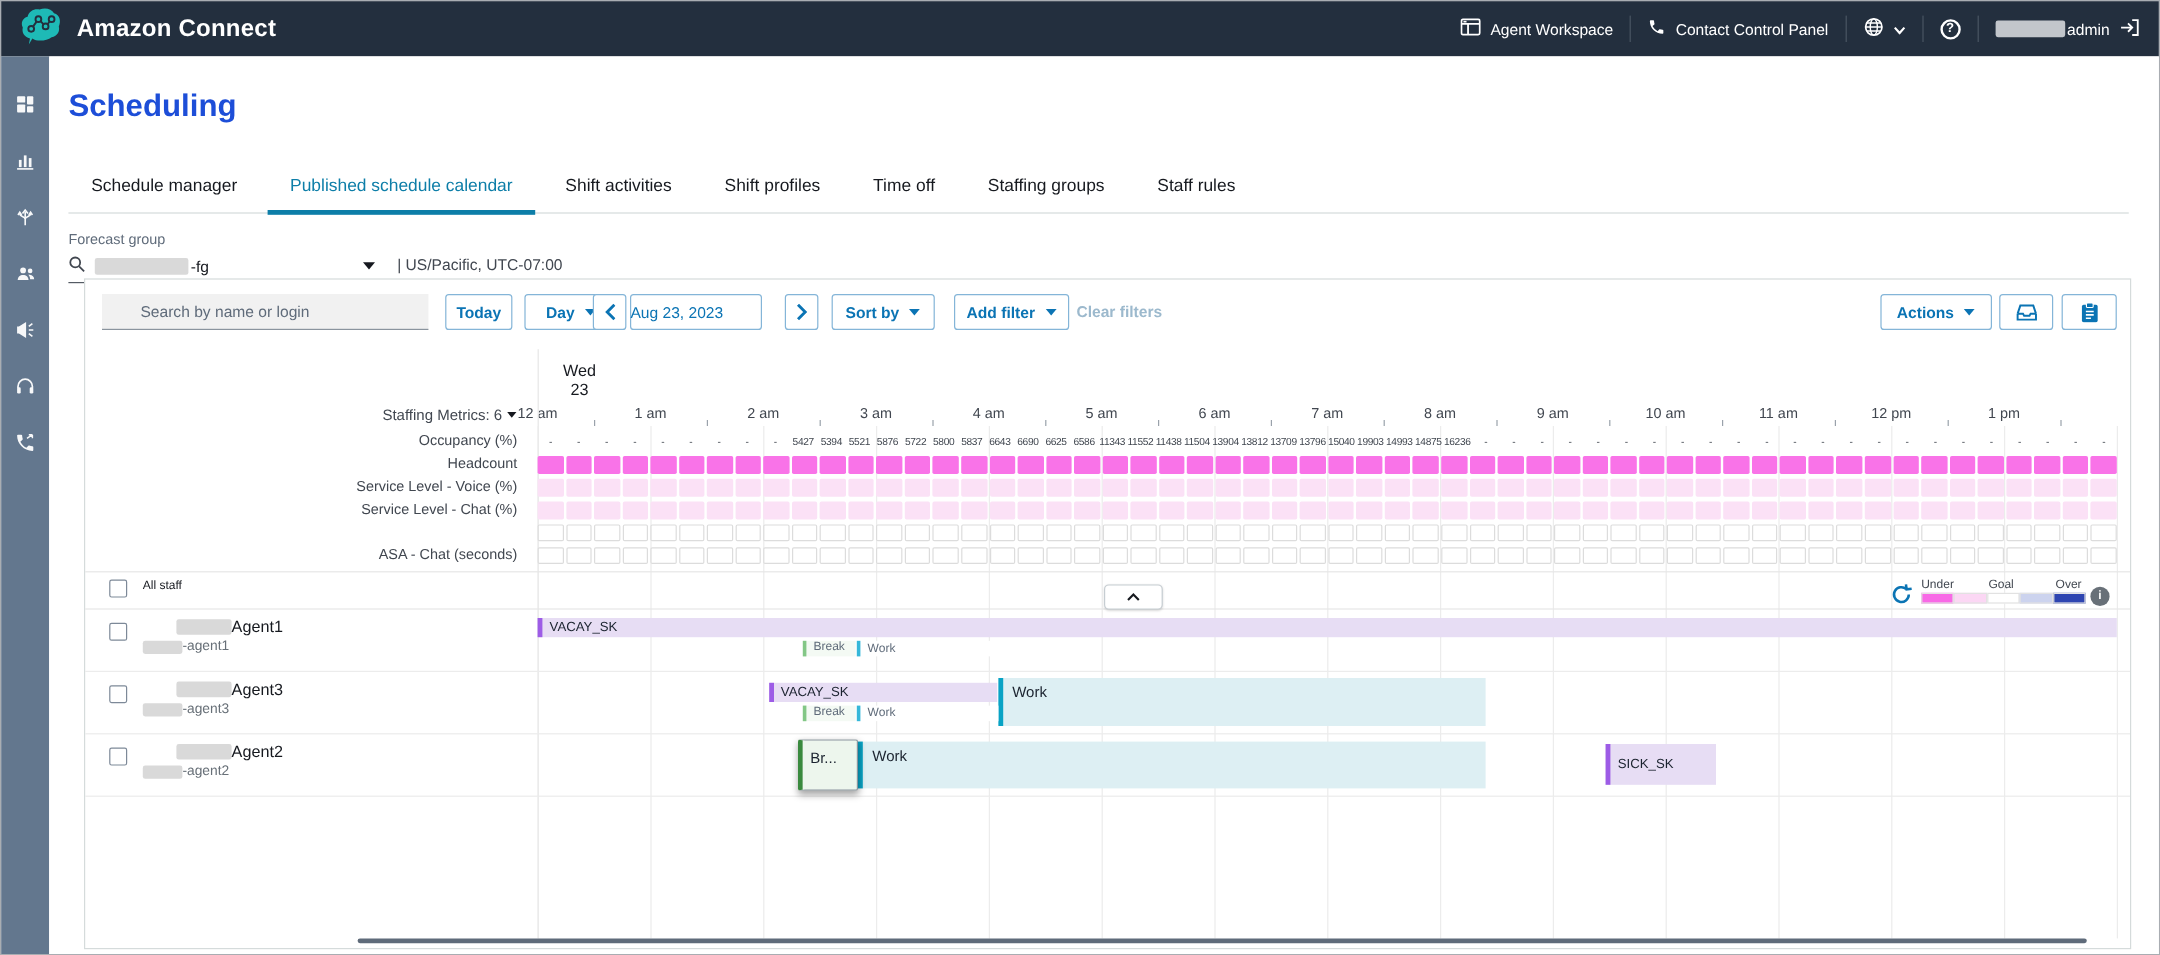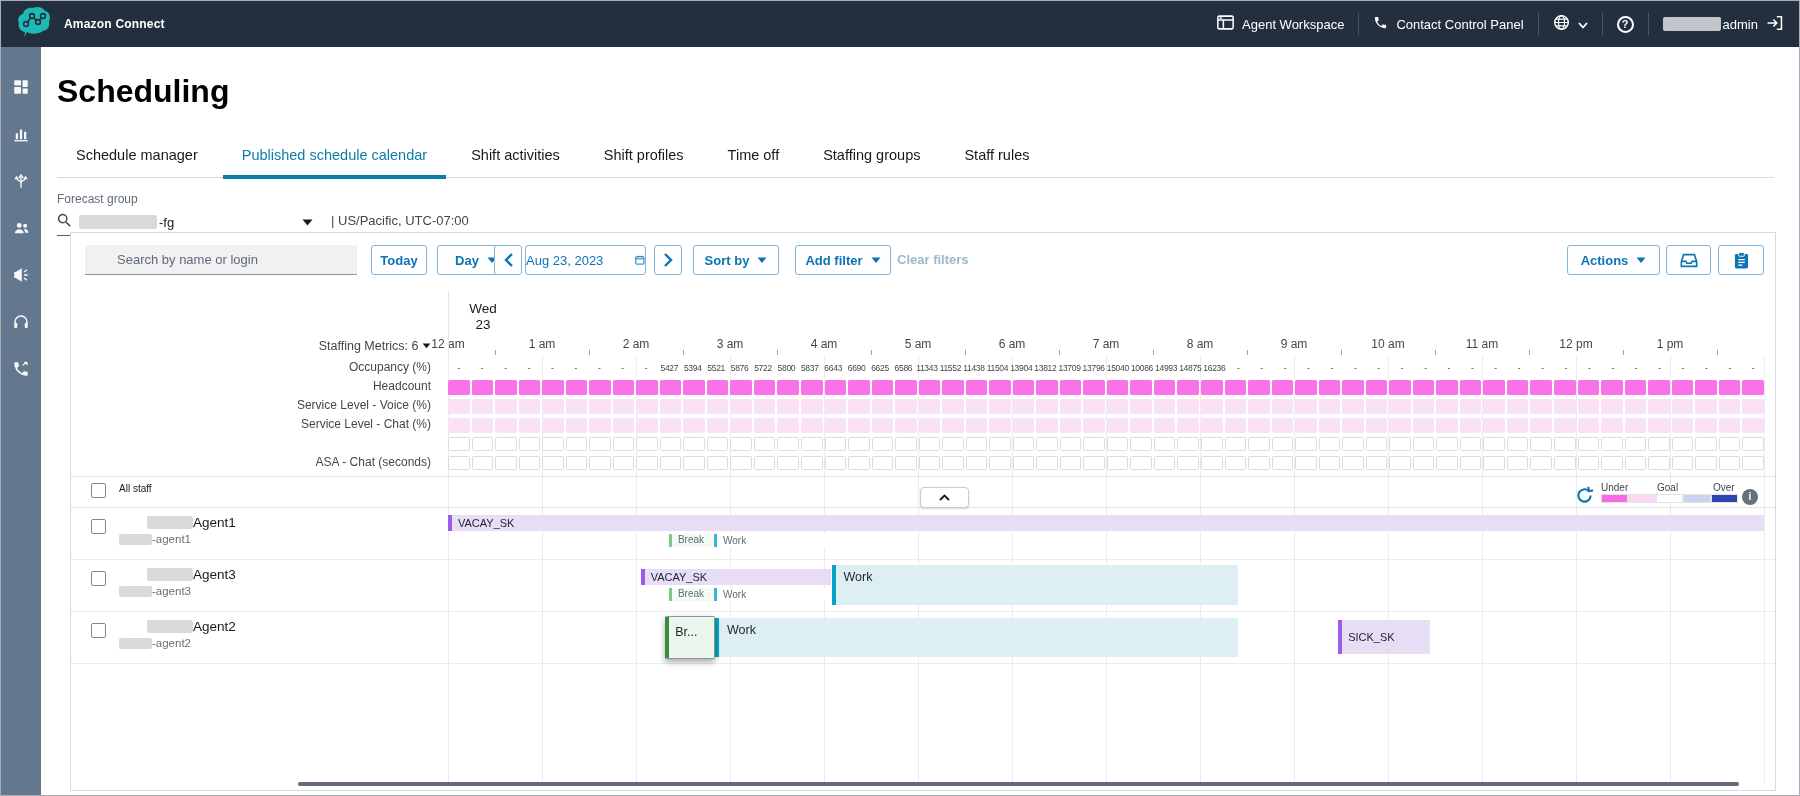--- a/index.html
+++ b/index.html
@@ -1,34 +1,34 @@
 <!DOCTYPE html>
 <html style="--topbar_bg: #232f3e; --sidebar_bg: #63778e; --brand_teal: #1ebab6; --accent: #0b74b4; --tab_active: #0d7ea8; --magenta: #f973e8; --pink_light: #fbe1f6; --vacay_purple: #9d5ce6; --vacay_fill: #e7ddf4; --work_cyan: #08a3c5; --work_fill: #ddeff3; --break_green: #83c786; --break_dark: #3a8a3e; --over_blue: #2e45b1;"><head>
 <meta charset="utf-8">
 <style>
   html,body{margin:0;padding:0;}
   body{width:1800px;height:796px;font-family:"Liberation Sans",sans-serif;background:#fff;position:relative;overflow:hidden;}
   .app{position:absolute;inset:0;border:1px solid #a9adb2;box-sizing:border-box;background:#fff;}
 
   
   .topbar{position:absolute;left:0;top:0;width:100%;height:46px;background:var(--topbar_bg,#232f3e);display:flex;align-items:center;padding:0 16px;box-sizing:border-box;color:#fff;}
-  .brand{font-size:12px;font-weight:700;margin-left:13px;letter-spacing:.2px;}
+  .brand{font-size:20px;font-weight:700;margin-left:13px;letter-spacing:.2px;}
   .topbar-right{margin-left:auto;display:flex;align-items:center;gap:14px;}
   .topbar-item{display:flex;align-items:center;gap:8px;font-size:13px;color:#fff;cursor:pointer;white-space:nowrap;}
   .vsep{width:1px;height:22px;background:#4a5563;}
   .redact{display:inline-block;background:#d9d9d9;border-radius:2px;}
   .redact-dark{display:inline-block;background:#c2c6cb;border-radius:2px;}
 
   
   .sidenav{position:absolute;left:0;top:46px;width:40px;bottom:0;background:var(--sidebar_bg,#63778e);display:flex;flex-direction:column;align-items:center;padding-top:30px;gap:27px;box-sizing:border-box;}
   .sidenav .nav-ic{width:20px;height:20px;display:flex;align-items:center;justify-content:center;cursor:pointer;opacity:.95;}
 
   
   .content{position:absolute;left:40px;top:46px;right:0;bottom:0;background:#fff;}
-  .page-title{position:absolute;left:16px;top:26px;font-size:32px;font-weight:700;color:#000000;}
+  .page-title{position:absolute;left:16px;top:26px;font-size:26px;font-weight:700;color:#1d4ed8;}
   .tabs-wrap{position:absolute;left:16px;right:25px;top:84px;height:46px;border-bottom:1px solid #d5dbdb;display:flex;align-items:flex-end;gap:6px;}
   .tab{padding:0 19px 14px 19px;font-size:14.5px;color:#16191f;cursor:pointer;position:relative;white-space:nowrap;}
   .tab.active{color:var(--tab_active,#0d7ea8);}
   .tab.active::after{content:"";position:absolute;left:0;right:0;bottom:-2px;height:4px;background:var(--tab_active,#0d7ea8);}
 
   .fg-label{position:absolute;left:16px;top:145px;font-size:12px;color:#5f6b7a;}
   .fg-select{position:absolute;left:16px;top:162px;width:260px;height:26px;border-bottom:1px solid #545b64;display:flex;align-items:center;gap:8px;cursor:pointer;}
   .fg-value{font-size:13px;color:#16191f;}
   .fg-caret{margin-left:auto;margin-right:4px;}
   .fg-tz{position:absolute;left:290px;top:166px;font-size:13px;color:#414750;}
@@ -272,21 +272,21 @@
         <span>Day</span>
         <svg width="10" height="7" viewBox="0 0 10 7">
             <path d="M0.5 0.5 L5 6 L9.5 0.5 Z" fill="#0b74b4"></path>
           </svg>
       </div>
       <div class="tb-btn" style="left:423px;width:28px;">
         <svg width="9" height="14" viewBox="0 0 9 14">
             <path d="M8 1 L2 7 L8 13" fill="none" stroke="#0b74b4" stroke-width="2.4"></path>
           </svg>
       </div>
-      <div class="tb-btn" style="left:454px;width:121px;font-weight:400;gap:32px;">
+      <div class="tb-btn" style="left:454px;width:110px;font-weight:400;gap:32px;">
         <span>Aug 23, 2023</span>
         <svg width="14" height="14" viewBox="0 0 16 16">
             <rect x="1.2" y="2.5" width="13.6" height="12.3" rx="1" fill="none" stroke="#0b74b4" stroke-width="1.6"></rect>
             <path d="M1.2 6 H14.8" stroke="#0b74b4" stroke-width="1.6"></path>
             <path d="M4.5 0.8 V3.5 M11.5 0.8 V3.5" stroke="#0b74b4" stroke-width="1.6"></path>
           </svg>
       </div>
       <div class="tb-btn" style="left:583px;width:28px;">
         <svg width="9" height="14" viewBox="0 0 9 14">
             <path d="M1 1 L7 7 L1 13" fill="none" stroke="#0b74b4" stroke-width="2.4"></path>
@@ -414,21 +414,21 @@
               <div class="cell cell-values">6586</div>
               <div class="cell cell-values">11343</div>
               <div class="cell cell-values">11552</div>
               <div class="cell cell-values">11438</div>
               <div class="cell cell-values">11504</div>
               <div class="cell cell-values">13904</div>
               <div class="cell cell-values">13812</div>
               <div class="cell cell-values">13709</div>
               <div class="cell cell-values">13796</div>
               <div class="cell cell-values">15040</div>
-              <div class="cell cell-values">10086</div>
+              <div class="cell cell-values">19903</div>
               <div class="cell cell-values">14993</div>
               <div class="cell cell-values">14875</div>
               <div class="cell cell-values">16236</div>
               <div class="cell cell-values">-</div>
               <div class="cell cell-values">-</div>
               <div class="cell cell-values">-</div>
               <div class="cell cell-values">-</div>
               <div class="cell cell-values">-</div>
               <div class="cell cell-values">-</div>
               <div class="cell cell-values">-</div>

